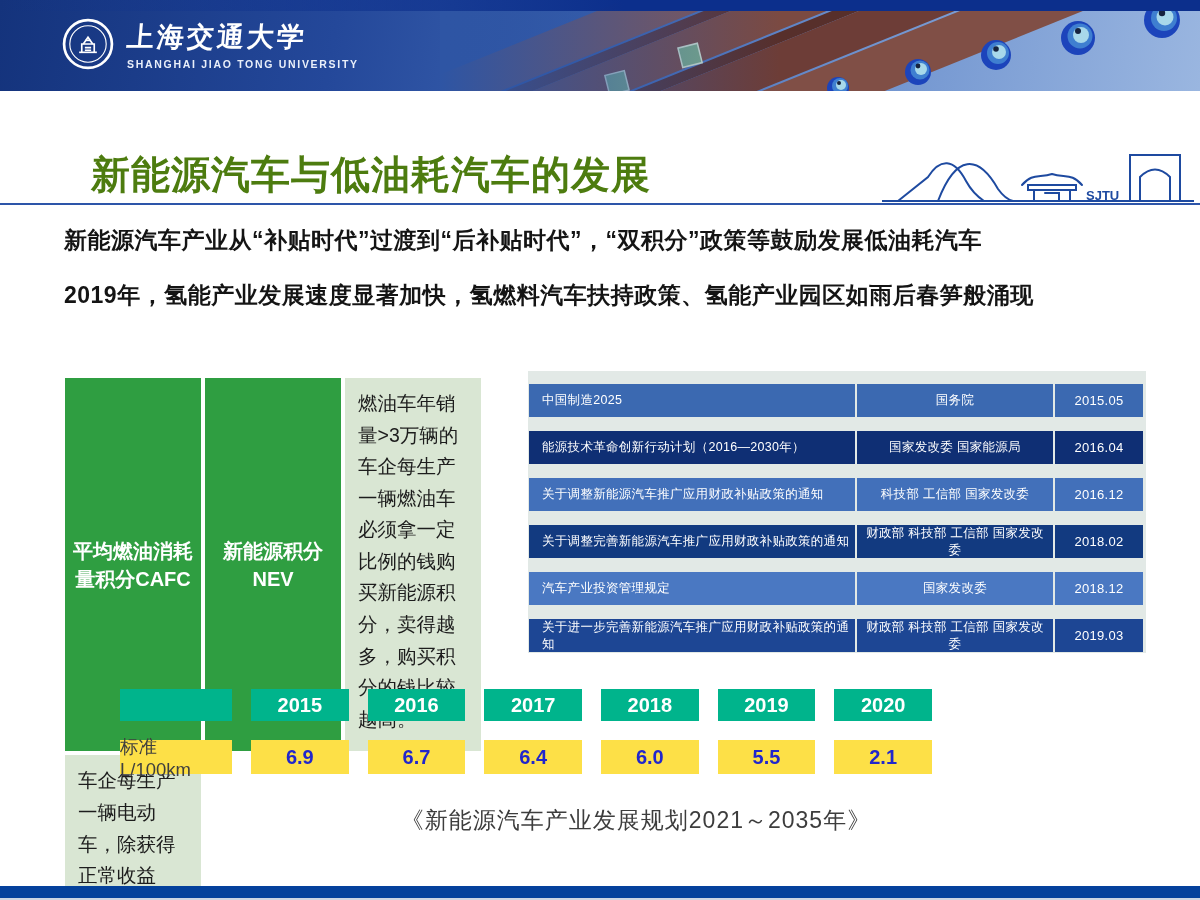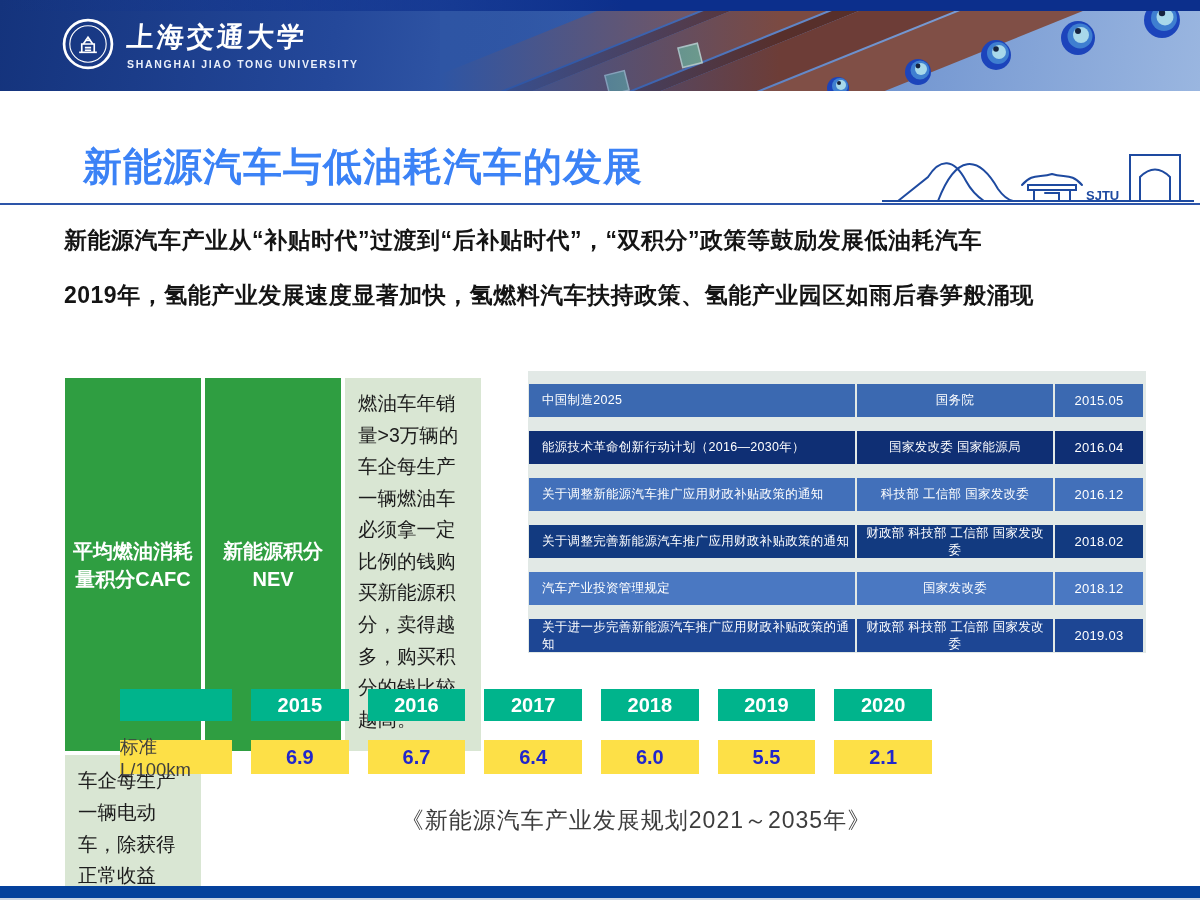--- a/index.html
+++ b/index.html
@@ -24,22 +24,22 @@
   .seal{width:52px;height:52px;flex:0 0 auto;}
   .logo-text .zh{
     font-size:27px;font-weight:bold;color:#ffffff;letter-spacing:3px;
     transform:skewX(-5deg);font-family:"DejaVu Serif","Liberation Serif",serif;
   }
   .logo-text .en{
     font-size:10.5px;color:#e9effa;letter-spacing:1.7px;margin-top:3px;font-weight:bold;
   }
   
   .page-title{
-    position:absolute;left:75px;top:132px;margin:8px;
-    font-size:39px;font-weight:bold;color:#3b82f6;letter-spacing:1px;
+    position:absolute;left:75px;top:132px;margin:16px;
+    font-size:39px;font-weight:bold;color:#4d7c0f;letter-spacing:1px;
   }
   .title-rule{
     position:absolute;left:0;top:203px;width:1200px;height:2px;background:#2d55a9;
   }
   .skyline{position:absolute;left:882px;top:147px;width:312px;height:60px;}
   
   .intro{position:absolute;left:64px;top:226px;width:1090px;}
   .intro p{
     margin:0 0 25px 0;font-size:23px;font-weight:bold;color:#141414;letter-spacing:.5px;line-height:1.3;
   }

